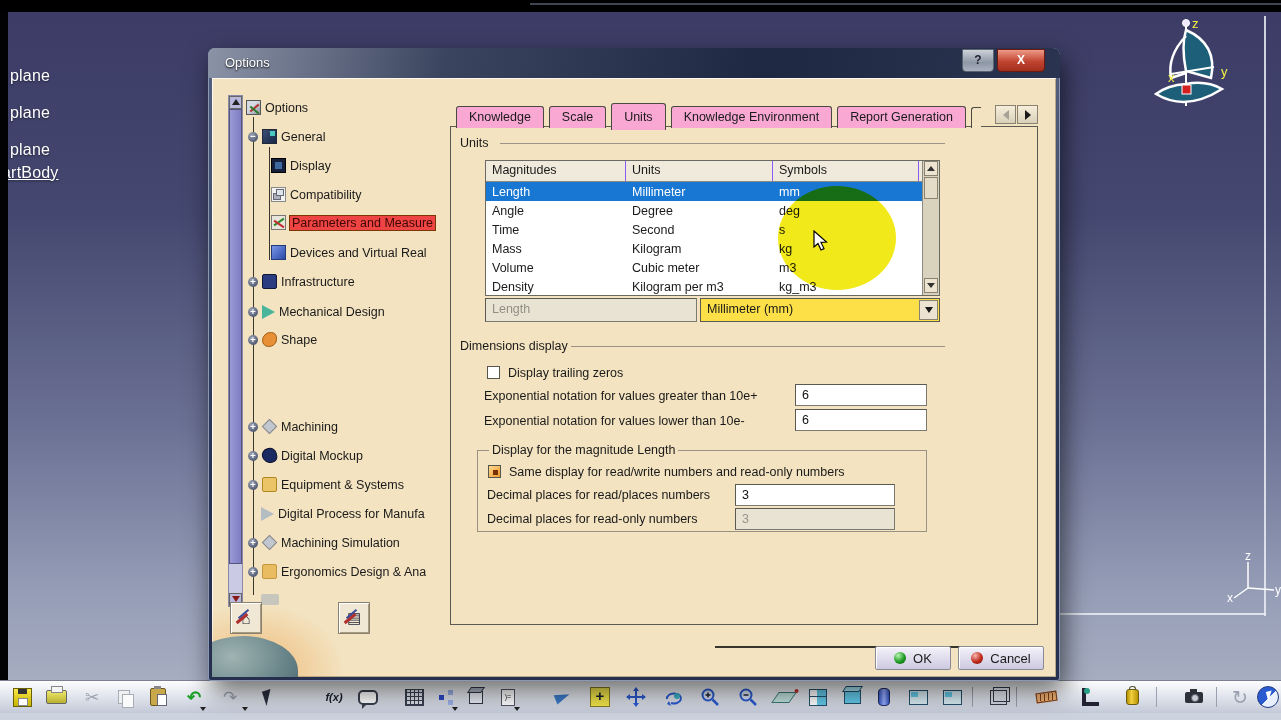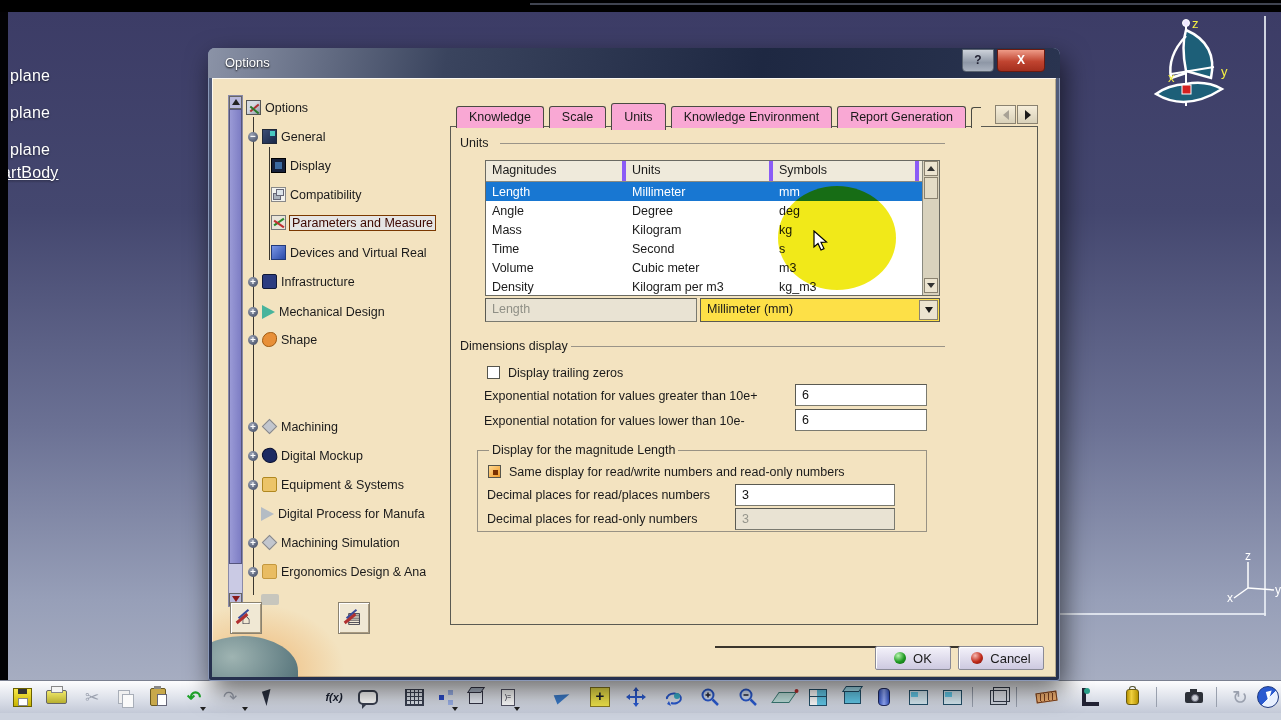--- a/index.html
+++ b/index.html
@@ -38,21 +38,21 @@
   .tree{position:absolute;left:16px;top:17px;width:217px;height:512px;overflow:hidden;}
   .tsb{position:absolute;left:0;top:0;width:15px;height:512px;background:#cacae4;border:1px solid #8a8aa8;box-sizing:border-box;}
   .tsb-btn{position:absolute;left:0;width:13px;height:13px;background:#b9b9dd;border:1px solid #666;box-sizing:border-box;}
   .tsb-thumb{position:absolute;left:0;top:13px;width:13px;height:455px;background:linear-gradient(90deg,#9a9ad6,#7d7dc4);border:1px solid #55557e;box-sizing:border-box;}
   .tri-up{width:0;height:0;border-left:4px solid transparent;border-right:4px solid transparent;border-bottom:6px solid #222;margin:2px auto;}
   .tri-dn{width:0;height:0;border-left:4px solid transparent;border-right:4px solid transparent;border-top:6px solid #8a1a1a;margin:2px auto;}
   .vline{position:absolute;width:1px;background:#3a362e;}
   .t-item{position:absolute;left:15px;right:0;height:19px;display:flex;align-items:center;gap:4px;white-space:nowrap;cursor:default;}
   .t-item .t-label{overflow:hidden;}
   .lvl0{padding-left:3px;} .lvl1{padding-left:5px;} .lvl1n{padding-left:18px;} .lvl2{padding-left:28px;}
-  .sel .t-label{background:#e5e5e5;color:#3c0800;outline:1px solid #7a3800;padding:0 2px;}
+  .sel .t-label{background:#ef4444;color:#3c0800;outline:1px solid #7a3800;padding:0 2px;}
   .exp{flex:none;width:10px;height:10px;border-radius:50%;background:radial-gradient(circle at 35% 30%,#9aa2b4,#39435c);color:#fff;
     font:bold 9px/9px "DejaVu Sans Mono",monospace;text-align:center;}
   .ti{flex:none;width:15px;height:15px;position:relative;box-sizing:border-box;}
   .ti-options{background:linear-gradient(135deg,#d6dae2 40%,#8c94a4);border:1px solid #555;}
   .ti-options:before{content:"";position:absolute;left:2px;top:6px;width:11px;height:2px;background:#b03030;transform:rotate(-40deg);}
   .ti-options:after{content:"";position:absolute;left:2px;top:8px;width:11px;height:2px;background:#2a7a2a;transform:rotate(40deg);}
   .ti-general{background:linear-gradient(135deg,#3c4c74,#182848);border:1px solid #202838;}
   .ti-general:after{content:"";position:absolute;right:1px;top:1px;width:5px;height:5px;background:#4ac8c0;}
   .ti-display{background:#16203a;border:1px solid #000;}
   .ti-display:after{content:"";position:absolute;left:3px;top:3px;width:7px;height:7px;background:#3c6aa0;}
@@ -86,21 +86,21 @@
   .tab.active{padding-top:6px;padding-bottom:6px;position:relative;top:2px;z-index:3;}
   .tab-frag{width:9px;height:20px;border:1px solid #4a4a42;border-bottom:none;border-right:none;border-radius:3px 0 0 0;background:#f3e3c0;}
   .tsarr{position:absolute;top:27px;width:21px;height:19px;background:linear-gradient(#f6eeda,#d9d1b9);border:1px solid #8a8270;box-sizing:border-box;display:flex;align-items:center;justify-content:center;}
   .arr-l{width:0;height:0;border-top:5px solid transparent;border-bottom:5px solid transparent;border-right:6px solid #a8a296;}
   .arr-r{width:0;height:0;border-top:5px solid transparent;border-bottom:5px solid transparent;border-left:6px solid #1a1a1a;}
   .g-label{position:absolute;background:#f3e3c0;padding:0 3px;z-index:2;}
   .g-line{position:absolute;height:1px;background:#9a9488;}
   
   .tbl{position:absolute;left:273px;top:82px;width:455px;height:136px;border:1px solid #6a6a62;background:#fff;box-sizing:border-box;}
   .thead{display:flex;height:20px;background:#efeadb;border-bottom:1px solid #8a8a80;}
-  .th{box-sizing:border-box;border-right:4px solid #8b5cf6;padding:2px 0 0 6px;font-size:12.5px;}
+  .th{box-sizing:border-box;border-right:1px solid #8b5cf6;padding:2px 0 0 6px;font-size:12.5px;}
   .tr{display:flex;height:19px;align-items:center;}
   .td{box-sizing:border-box;padding-left:6px;font-size:12.5px;white-space:nowrap;overflow:hidden;}
   .c1{width:140px;} .c2{width:147px;} .c3{width:146px;}
   .tr.selrow{background:#1877d2;color:#fff;}
   .tbl-sb{position:absolute;right:0;top:0;width:17px;height:134px;background:#d9d2bd;border-left:1px solid #8a8a80;box-sizing:border-box;}
   .tbl-sb .b{position:absolute;left:1px;width:14px;height:15px;background:#ece4d0;border:1px solid #8a8270;box-sizing:border-box;}
   .tbl-sb .thumb{position:absolute;left:1px;top:16px;width:14px;height:22px;background:#e4dcc6;border:1px solid #8a8270;box-sizing:border-box;}
   .stri-up{width:0;height:0;border-left:4px solid transparent;border-right:4px solid transparent;border-bottom:5px solid #333;margin:4px auto;}
   .stri-dn{width:0;height:0;border-left:4px solid transparent;border-right:4px solid transparent;border-top:5px solid #333;margin:4px auto;}
   
@@ -355,28 +355,28 @@
           <span class="td c1">Length</span>
           <span class="td c2">Millimeter</span>
           <span class="td c3">mm</span>
         </div>
         <div class="tr">
           <span class="td c1">Angle</span>
           <span class="td c2">Degree</span>
           <span class="td c3">deg</span>
         </div>
         <div class="tr">
+          <span class="td c1">Time</span>
+          <span class="td c2">Second</span>
+          <span class="td c3">s</span>
+        </div>
+        <div class="tr">
           <span class="td c1">Mass</span>
           <span class="td c2">Kilogram</span>
           <span class="td c3">kg</span>
-        </div>
-        <div class="tr">
-          <span class="td c1">Time</span>
-          <span class="td c2">Second</span>
-          <span class="td c3">s</span>
         </div>
         <div class="tr">
           <span class="td c1">Volume</span>
           <span class="td c2">Cubic meter</span>
           <span class="td c3">m3</span>
         </div>
         <div class="tr">
           <span class="td c1">Density</span>
           <span class="td c2">Kilogram per m3</span>
           <span class="td c3">kg_m3</span>

